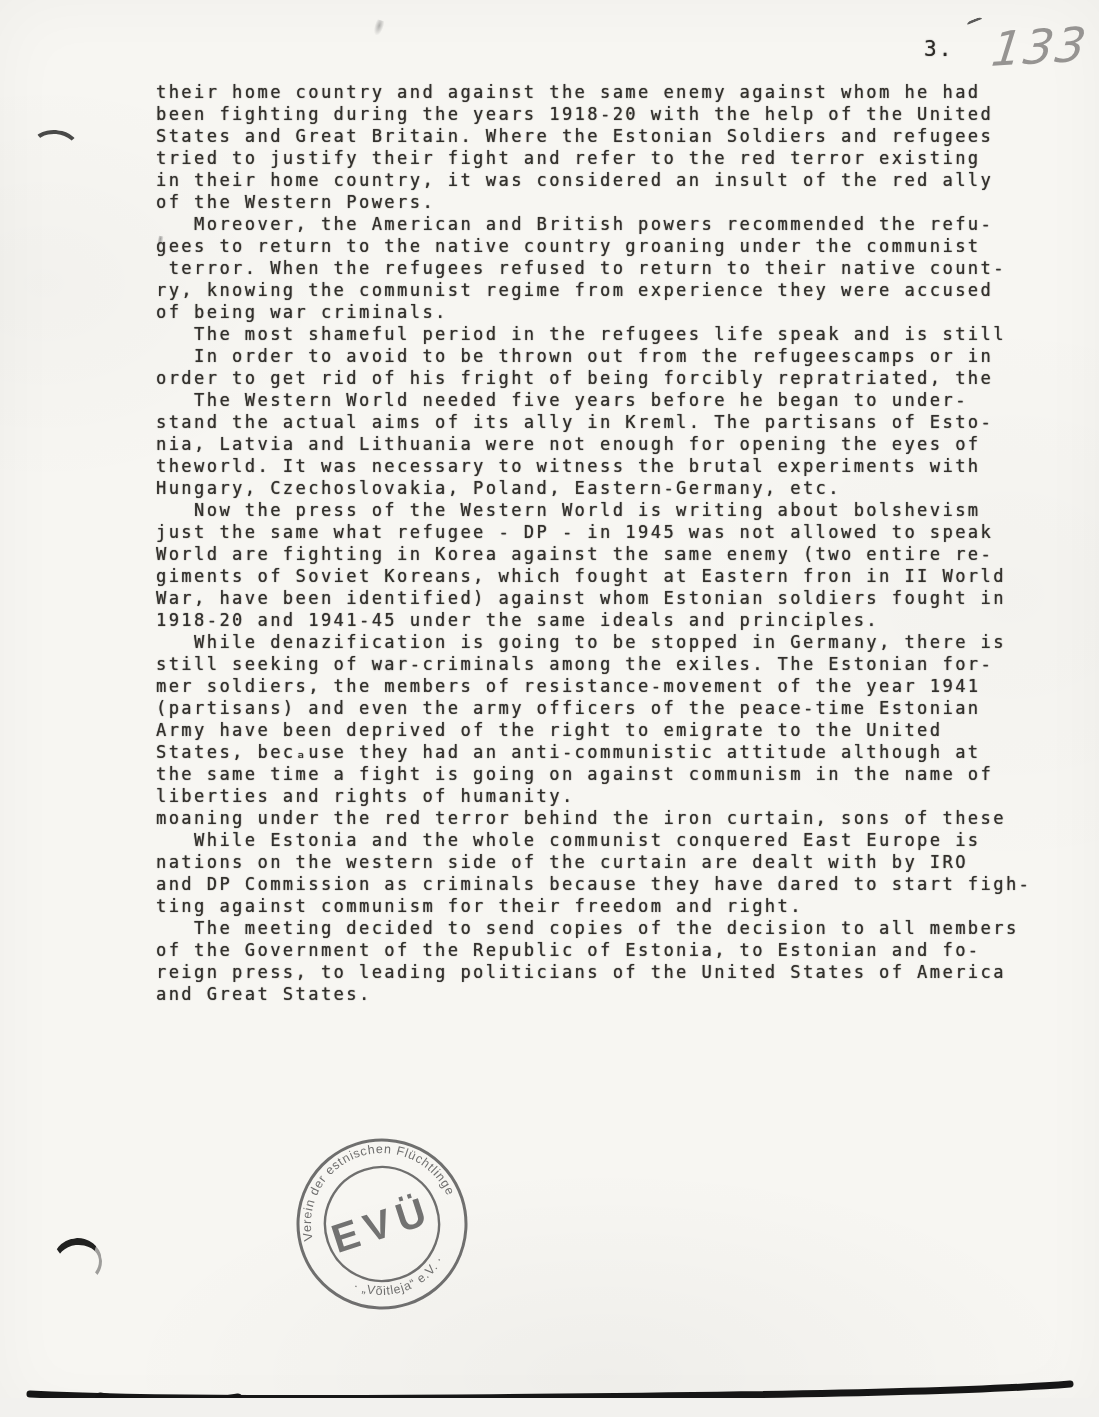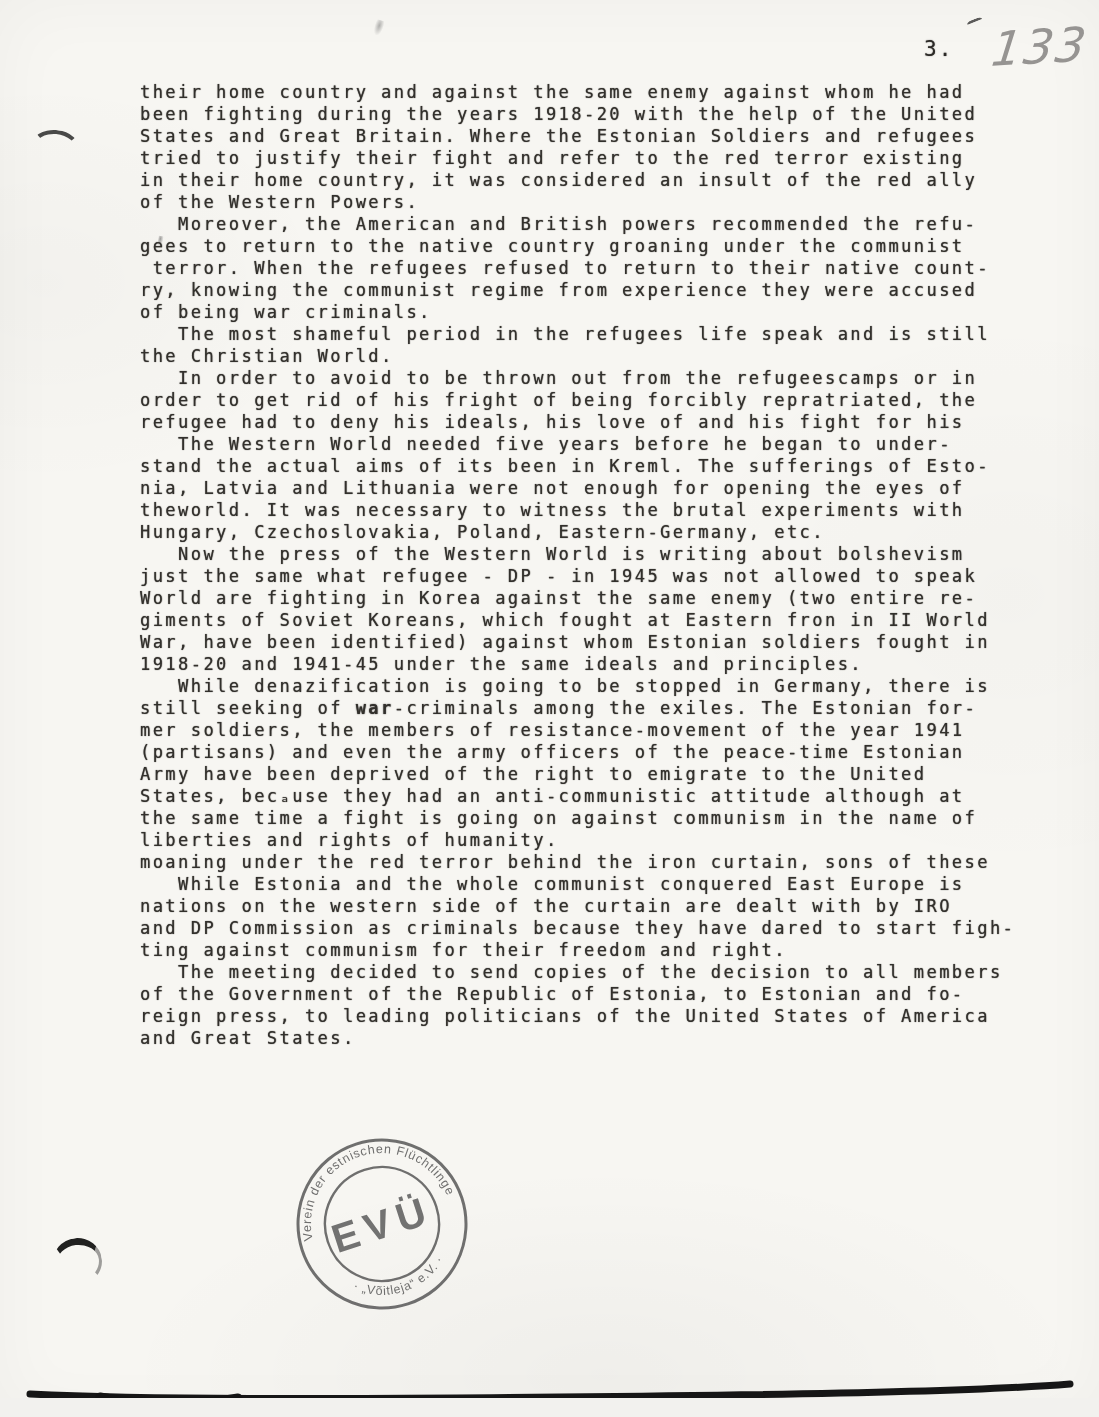--- a/index.html
+++ b/index.html
@@ -13,29 +13,29 @@
     background:
       radial-gradient(ellipse 700px 300px at 55% 97%, rgba(0,0,0,.030), transparent 70%),
       radial-gradient(ellipse 500px 420px at 92% 42%, rgba(0,0,0,.015), transparent 70%),
       radial-gradient(ellipse 420px 300px at 4% 20%, rgba(0,0,0,.018), transparent 70%),
       #f7f6f2;
     box-shadow:inset 0 0 70px rgba(0,0,0,.035);
   }
   .mat{position:absolute;left:0;right:0;top:1398px;bottom:0;background:#f2f1ee;}
 
   
-  .text-block{position:absolute;left:140px;top:81px;width:890px;}
+  .text-block{position:absolute;left:156px;top:81px;width:890px;}
   .line{
     white-space:pre;
     font:17px/22px "DejaVu Sans Mono", monospace;
     letter-spacing:2.45px;
     color:#32302c;
     text-shadow:0 0 1.1px rgba(35,32,28,.65), .5px .4px .7px rgba(55,50,45,.30);
   }
-  .line .b{font-weight:bold;text-shadow:0 0 1.4px rgba(20,18,16,.85);}
+  .line .b{font-weight:normal;text-shadow:0 0 1.4px rgba(20,18,16,.85);}
 
   
   .typed-pagenum{
     position:absolute;left:924px;top:36px;
     font:21px/26px "DejaVu Sans Mono", monospace;letter-spacing:2px;
     color:#2c2a27;text-shadow:0 0 1.2px rgba(30,28,25,.7);
   }
   
   .handwritten-num{
     position:absolute;left:992px;top:22px;
@@ -97,30 +97,28 @@
       </div>
       <div>
         <div class="line"><span>   Moreover, the American and British powers recommended the refu-</span></div>
         <div class="line"><span>gees to return to the native country groaning under the communist</span></div>
         <div class="line"><span> terror. When the refugees refused to return to their native count-</span></div>
         <div class="line"><span>ry, knowing the communist regime from experience they were accused</span></div>
         <div class="line"><span>of being war criminals.</span></div>
       </div>
       <div>
         <div class="line"><span>   The most shameful period in the refugees life speak and is still</span></div>
-        <div class="line"><span>the Christian World.</span></div>
       </div>
       <div>
         <div class="line"><span>   In order to avoid to be thrown out from the refugeescamps or in</span></div>
         <div class="line"><span>order to get rid of his fright of being forcibly repratriated, the</span></div>
-        <div class="line"><span>refugee had to deny his ideals, his love of and his fight for his</span></div>
       </div>
       <div>
         <div class="line"><span>   The Western World needed five years before he began to under-</span></div>
-        <div class="line"><span>stand the actual aims of its been in Kreml. The sufferings of Esto-</span></div>
+        <div class="line"><span>stand the actual aims of its ally in Kreml. The partisans of Esto-</span></div>
         <div class="line"><span>nia, Latvia and Lithuania were not enough for opening the eyes of</span></div>
         <div class="line"><span>theworld. It was necessary to witness the brutal experiments with</span></div>
         <div class="line"><span>Hungary, Czechoslovakia, Poland, Eastern-Germany, etc.</span></div>
       </div>
       <div>
         <div class="line"><span>   Now the press of the Western World is writing about bolshevism</span></div>
         <div class="line"><span>just the same what refugee - DP - in 1945 was not allowed to speak</span></div>
         <div class="line"><span>World are fighting in Korea against the same enemy (two entire re-</span></div>
         <div class="line"><span>giments of Soviet Koreans, which fought at Eastern fron in II World</span></div>
         <div class="line"><span>War, have been identified) against whom Estonian soldiers fought in</span></div>

